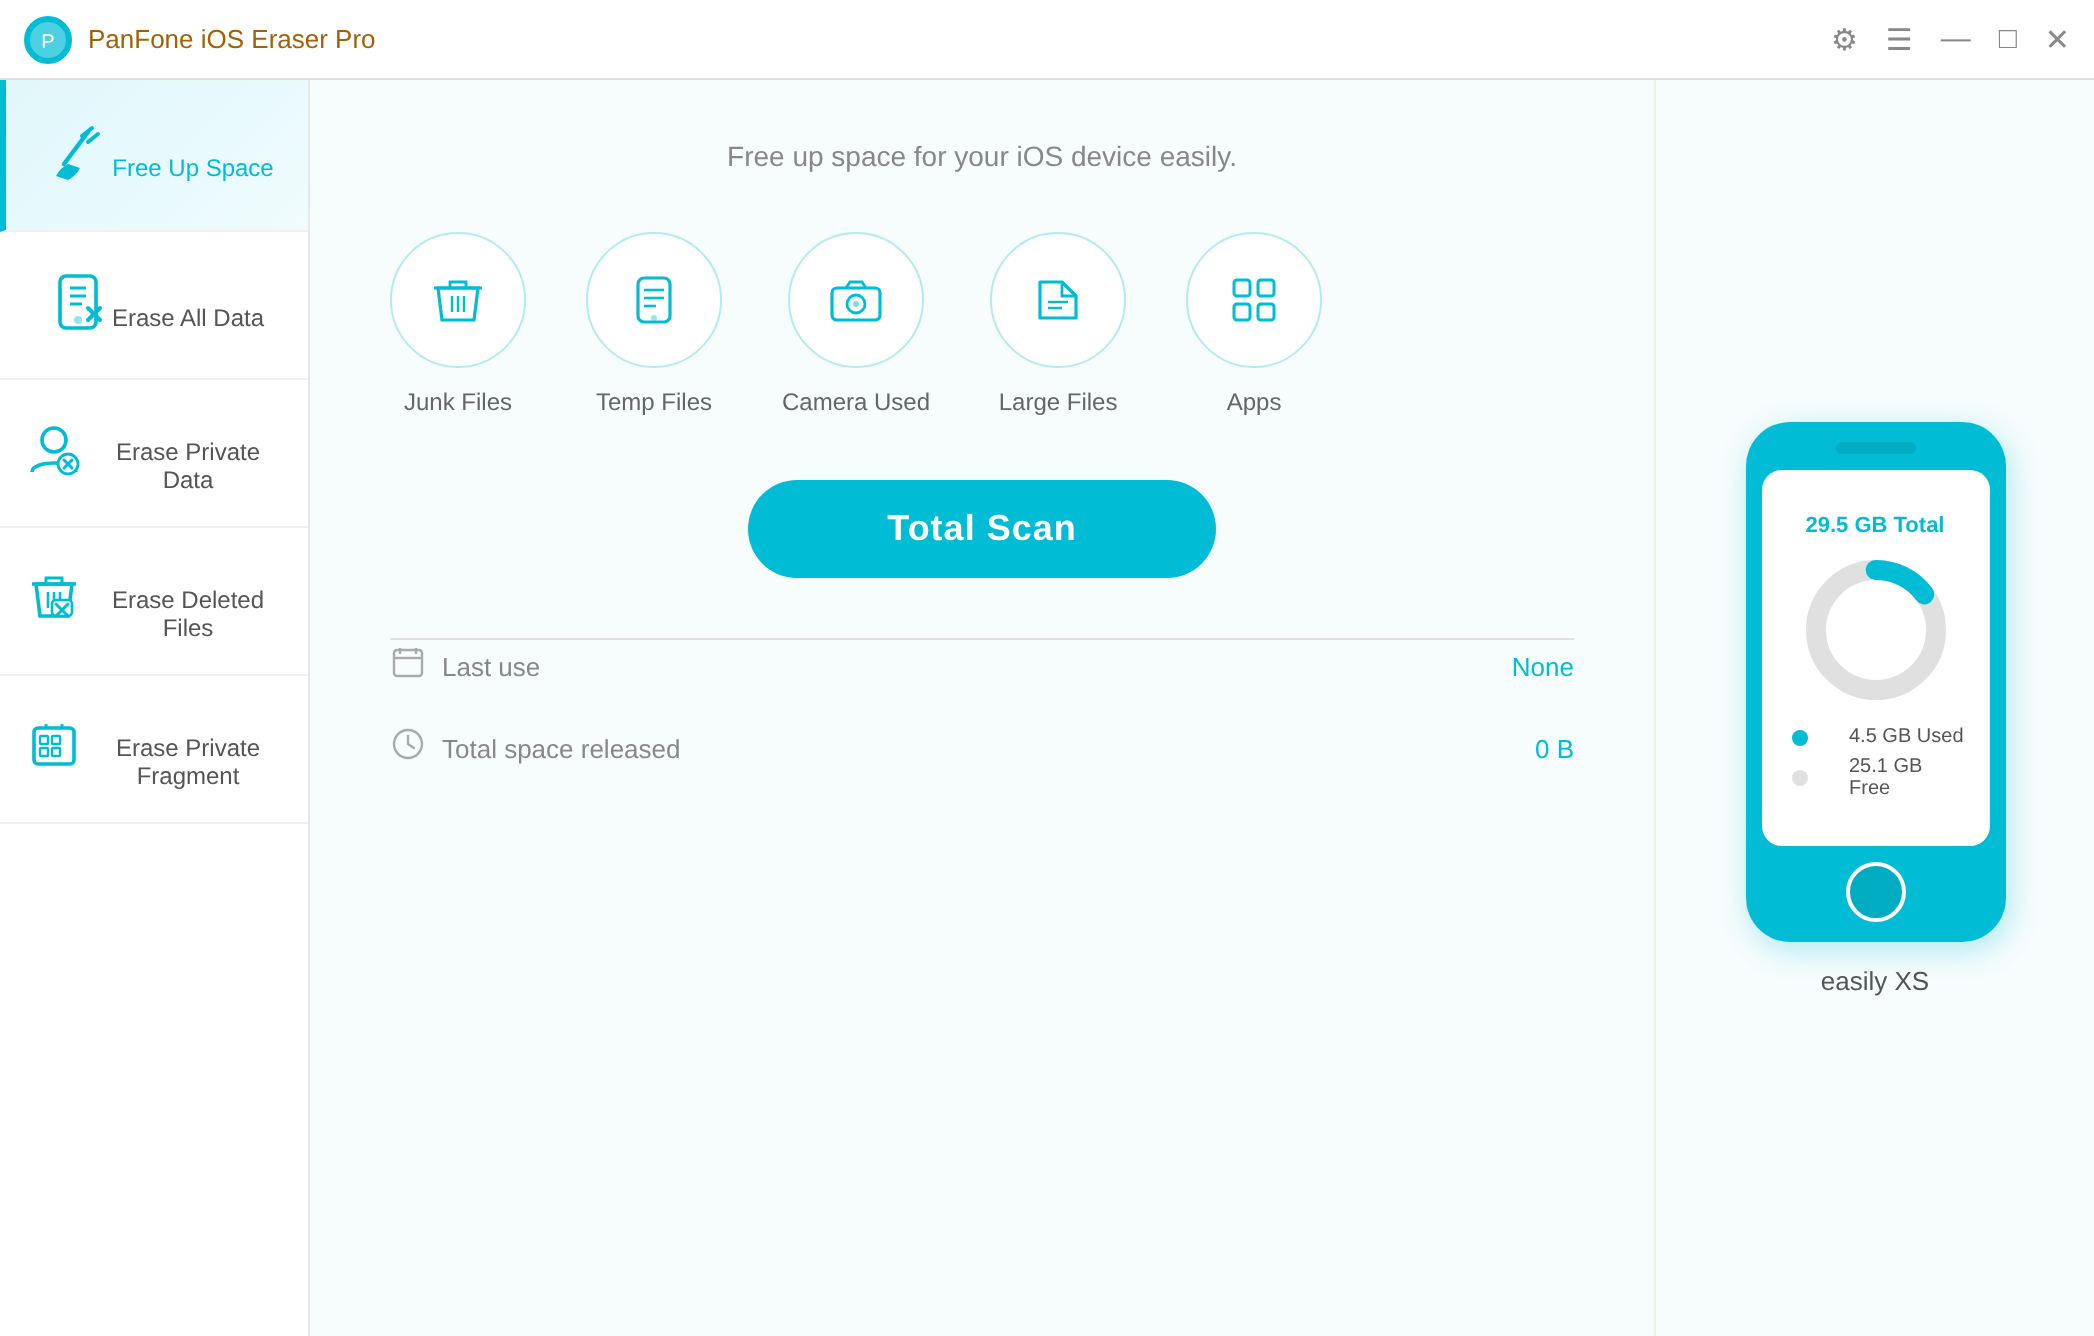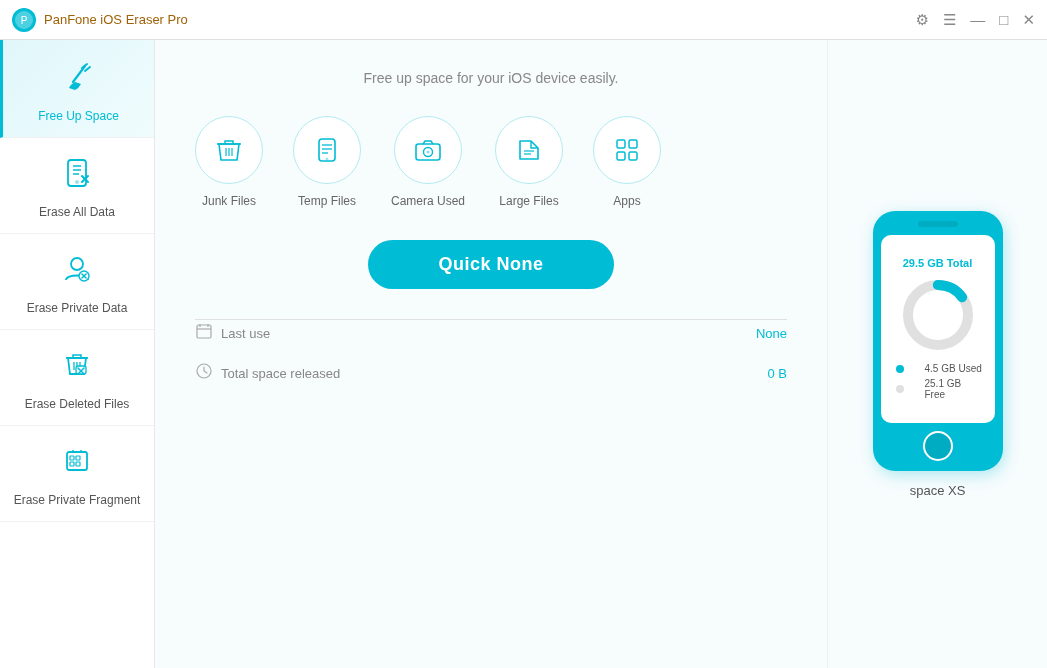--- a/index.html
+++ b/index.html
@@ -59,21 +59,21 @@
     .sidebar {
       width: 155px;
       background: #fff;
       border-right: 1px solid #e8e8e8;
       display: flex;
       flex-direction: column;
       flex-shrink: 0;
     }
     .sidebar-item {
       display: flex;
-      flex-direction: column;
+      flex-direction: row;
       align-items: center;
       justify-content: center;
       padding: 18px 10px 14px;
       cursor: pointer;
       border-bottom: 1px solid #f0f0f0;
       position: relative;
     }
     .sidebar-item.active {
       background: linear-gradient(135deg, #e0f7fa, #f0fcfe);
       border-left: 3px solid #00bcd4;
@@ -461,21 +461,21 @@
             <rect x="6" y="18" width="8" height="8" rx="1.5" stroke="#00bcd4" stroke-width="1.5" fill="none"></rect>
             <rect x="18" y="18" width="8" height="8" rx="1.5" stroke="#00bcd4" stroke-width="1.5" fill="none"></rect>
           </svg>
         </div>
         <span class="feature-label">Apps</span>
       </div>
 
     </div>
 
     <div class="scan-button-container">
-      <button class="scan-button">Quick None</button>
+      <button class="scan-button">Total Scan</button>
     </div>
 
     <div class="stats-footer">
       <div class="stat-row">
         <div class="stat-left">
           <span class="stat-icon">
             <svg width="18" height="18" viewBox="0 0 18 18" fill="none">
               <rect x="2" y="3" width="14" height="13" rx="1.5" stroke="#aaa" stroke-width="1.2" fill="none"></rect>
               <line x1="5" y1="2" x2="5" y2="5" stroke="#aaa" stroke-width="1.2"></line>
               <line x1="13" y1="2" x2="13" y2="5" stroke="#aaa" stroke-width="1.2"></line>
@@ -522,16 +522,16 @@
             <span><span>4.5 GB</span> <span>Used</span></span>
           </div>
           <div class="legend-item">
             <div class="legend-dot dot-free"></div>
             <span><span>25.1 GB</span> <span>Free</span></span>
           </div>
         </div>
       </div>
       <div class="phone-home"></div>
     </div>
-    <div class="phone-model">space XS</div>
+    <div class="phone-model">easily XS</div>
   </div>
 
 </div>
 
 </body></html>

